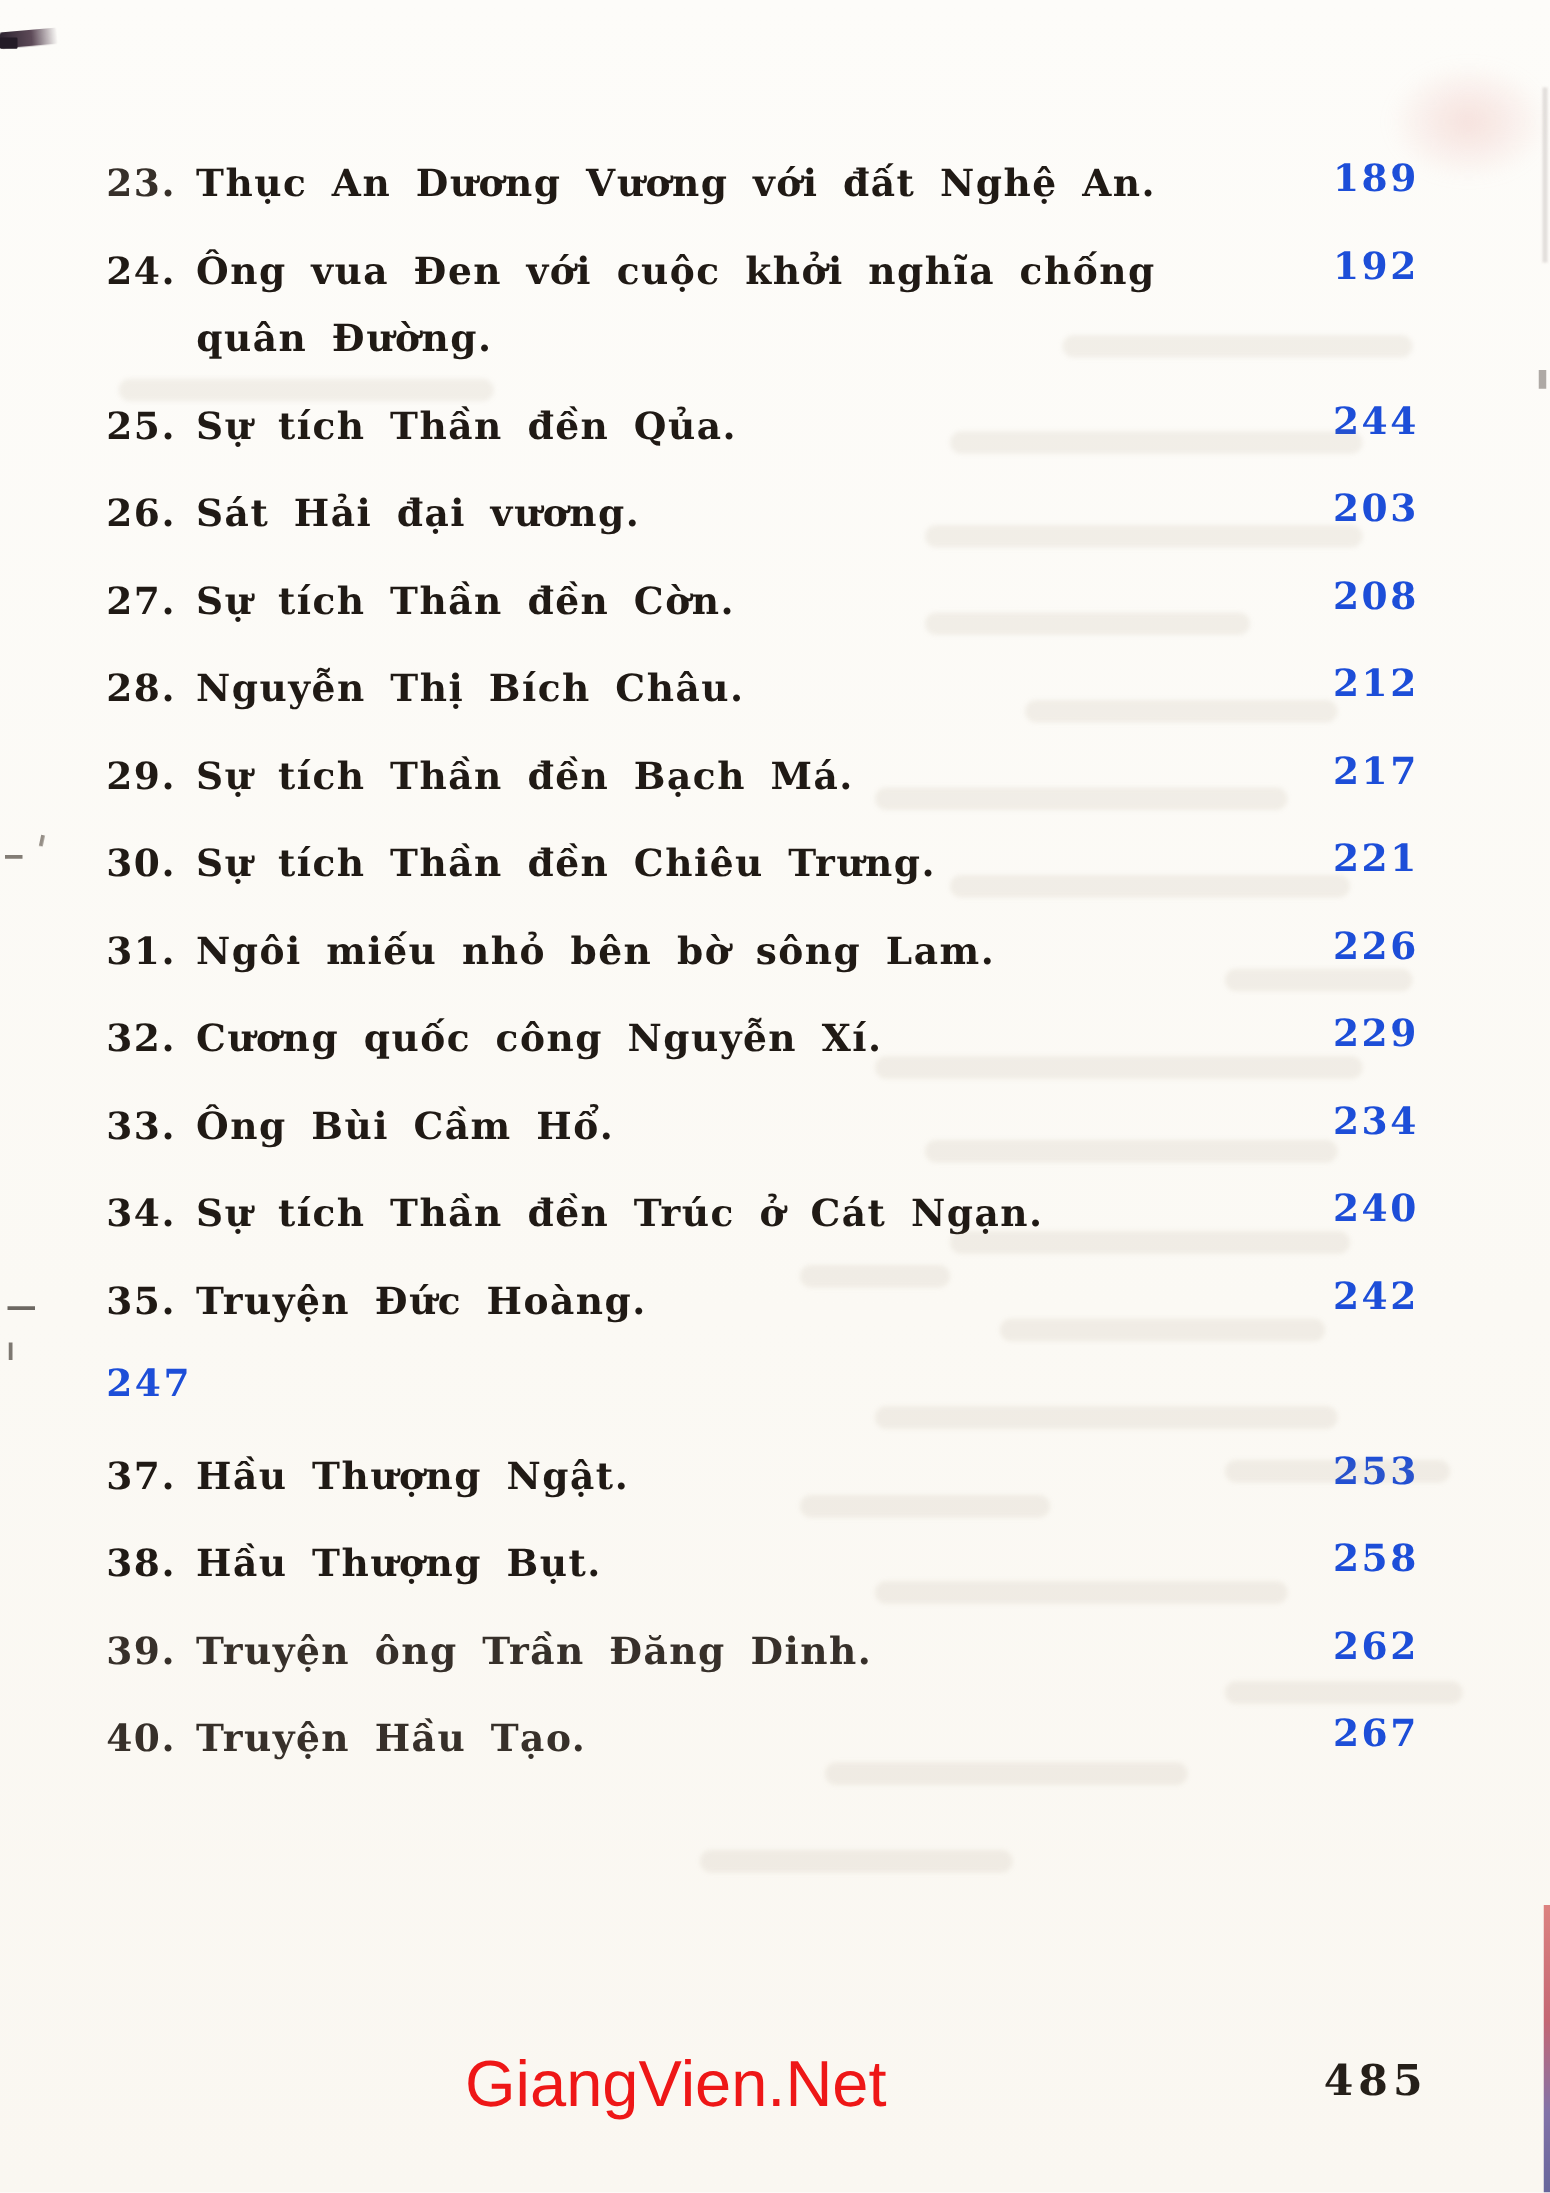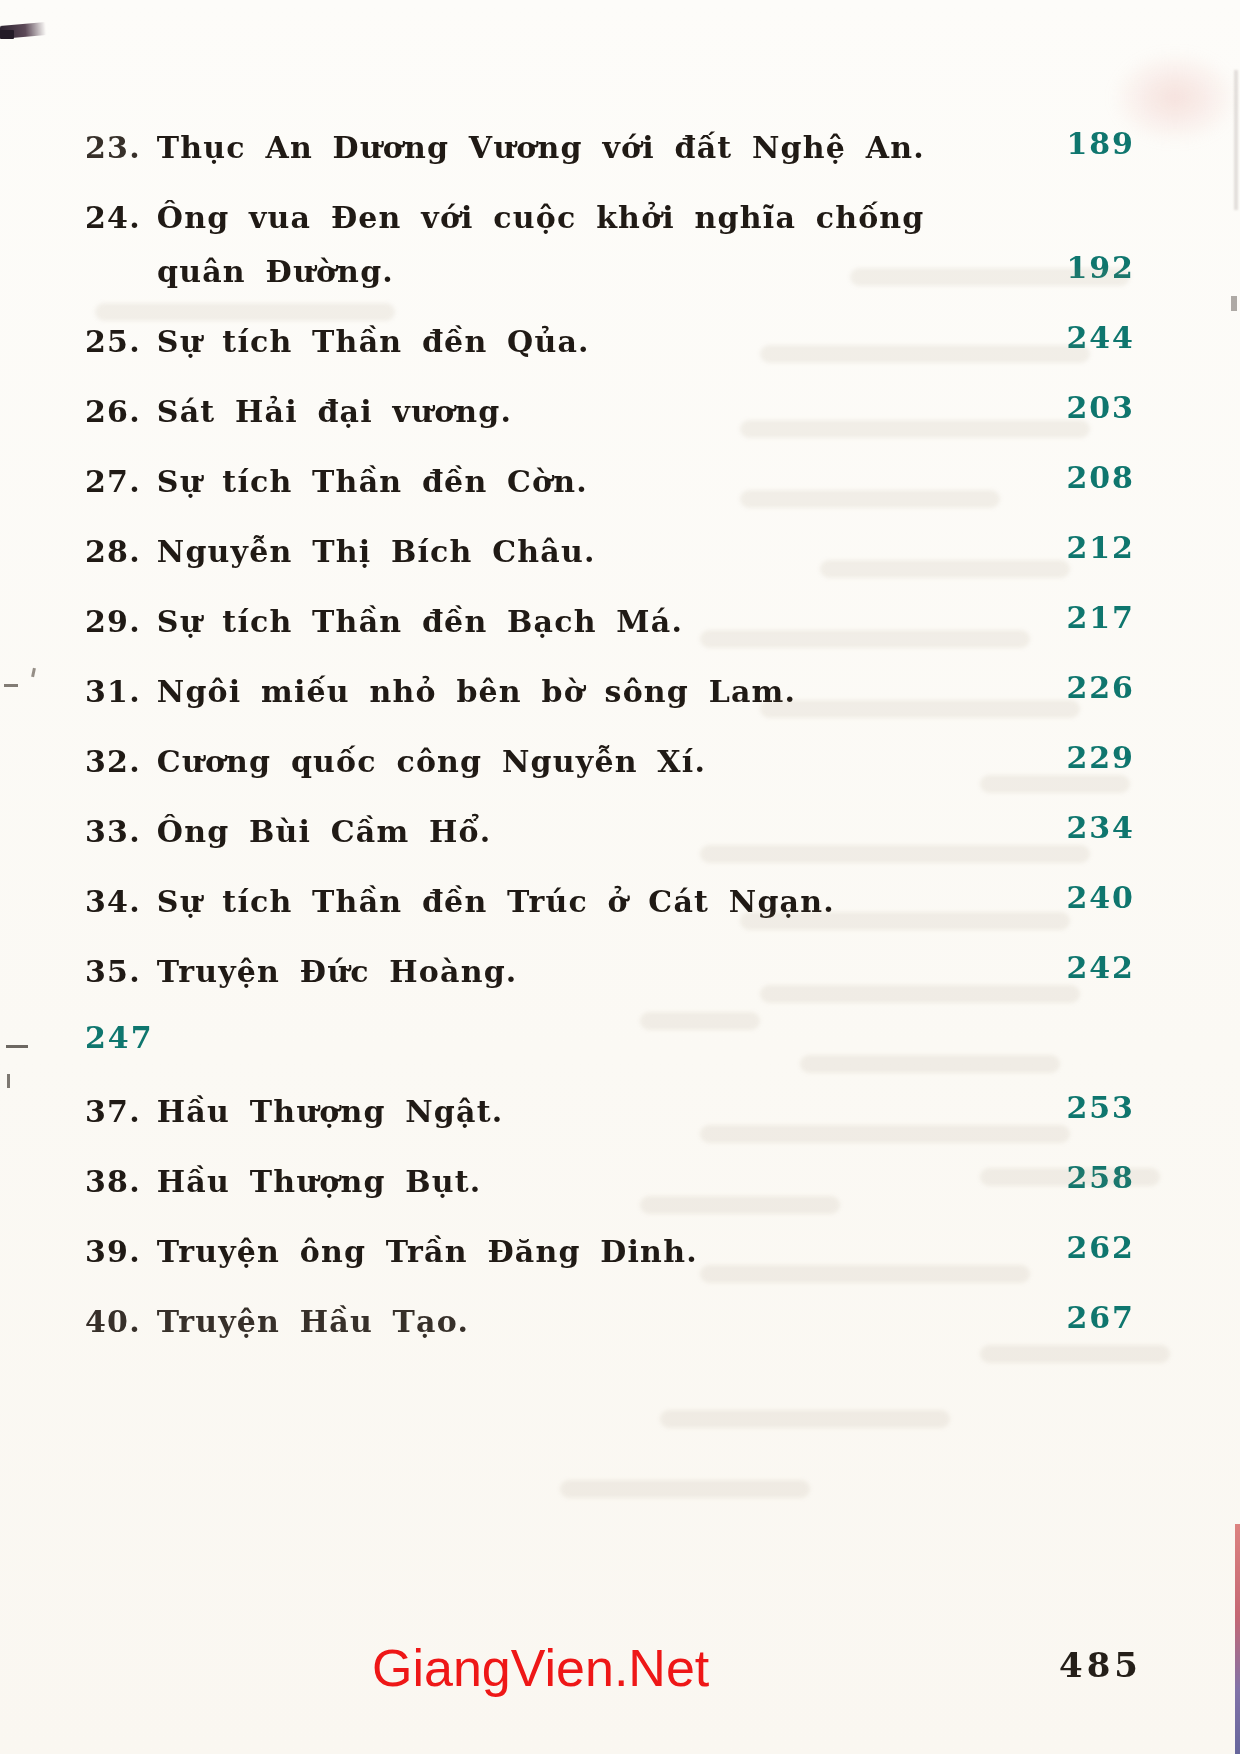--- a/index.html
+++ b/index.html
@@ -9,31 +9,31 @@
     font-family:"DejaVu Serif","Liberation Serif",serif;
     overflow:hidden;position:relative;
   }
   .page{position:absolute;inset:0;}
   
   .toc{
     position:absolute;left:85px;top:128px;width:1050px;
     color:#201a15;
   }
   .row{
-    display:flex;justify-content:space-between;align-items:flex-end;
+    display:flex;justify-content:space-between;align-items:flex-start;
     margin-bottom:30px;
     font-weight:700;font-size:30px;line-height:40px;
     letter-spacing:1.2px;word-spacing:8px;
   }
   .row .left{max-width:880px;}
   .row .num{display:inline-block;margin-right:16px;}
   .row .line2{margin-top:14px;padding-left:72px;}
   .row .pg{
     font-size:30px;letter-spacing:2px;word-spacing:0;
-    position:relative;top:-4px;color:#0f766e;
+    position:relative;top:-4px;color:#1d4ed8;
   }
   
   .row:nth-child(1) .num,.row:nth-child(17),.row:nth-child(18){color:#37302a;}
   
   .watermark{
     position:absolute;left:372px;top:1638px;
     font-family:"Liberation Sans","DejaVu Sans",sans-serif;
     font-weight:400;font-size:52px;letter-spacing:0px;
     color:#ee1717;
   }
@@ -139,20 +139,27 @@
   </div>
 
   <div class="row">
     <div class="left">
       <span class="num">29.</span><span class="title">Sự tích Thần đền Bạch Má.</span>
       
     </div>
     <div class="pg">217</div>
   </div>
 
+  <div class="row">
+    <div class="left">
+      <span class="num">30.</span><span class="title">Sự tích Thần đền Chiêu Trưng.</span>
+      
+    </div>
+    <div class="pg">221</div>
+  </div>
 
   <div class="row">
     <div class="left">
       <span class="num">31.</span><span class="title">Ngôi miếu nhỏ bên bờ sông Lam.</span>
       
     </div>
     <div class="pg">226</div>
   </div>
 
   <div class="row">

